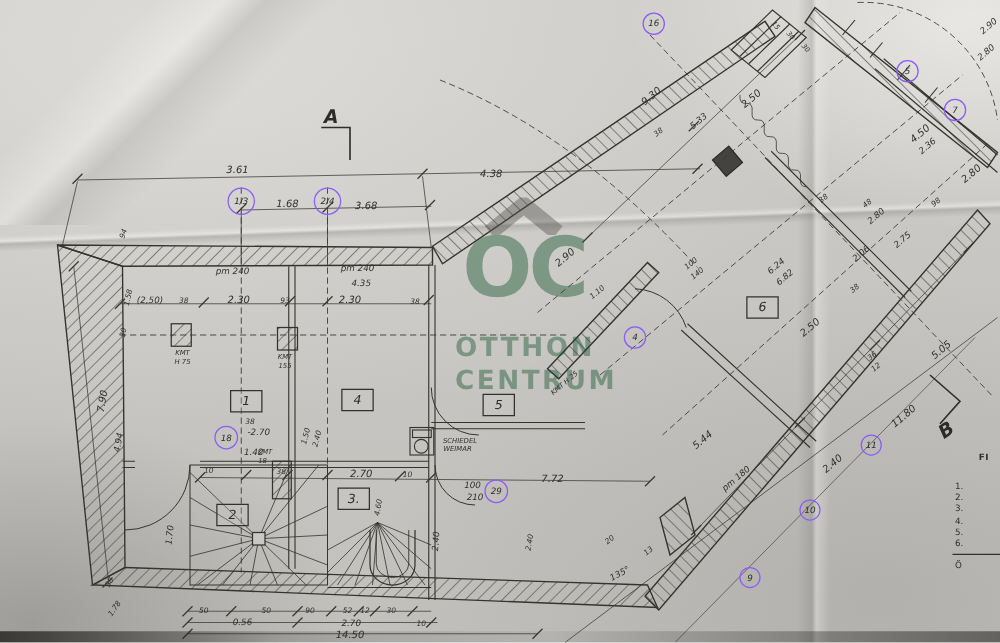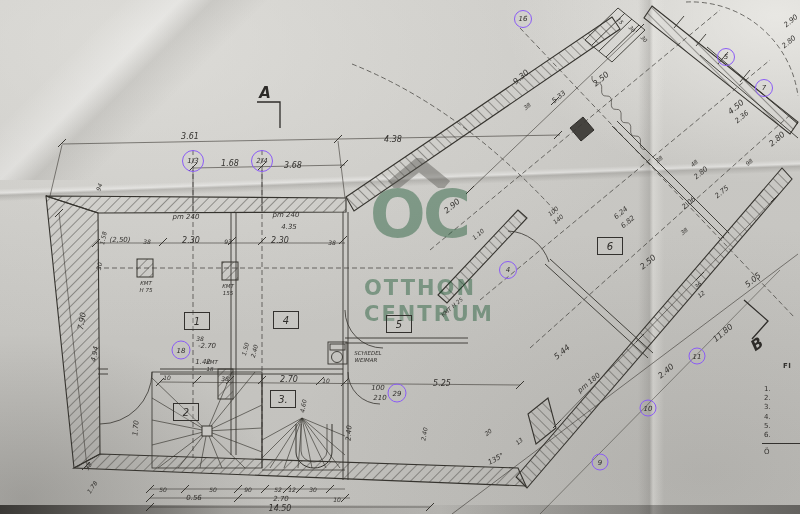--- a/index.html
+++ b/index.html
@@ -21,21 +21,21 @@
   .crease-v{position:absolute;top:0;left:638px;width:26px;height:514px;pointer-events:none;
     background:linear-gradient(to right,transparent,rgba(118,116,112,.25) 44%,rgba(236,235,231,.4) 58%,transparent);}
   .crease-d{position:absolute;left:-60px;top:-40px;width:340px;height:220px;pointer-events:none;
     background:linear-gradient(135deg,transparent 40%,rgba(255,255,255,.30) 50%,rgba(110,108,104,.15) 56%,transparent 66%);}
   .edge-bottom{position:absolute;left:0;bottom:0;width:800px;height:9px;pointer-events:none;
     background:linear-gradient(to right,rgba(33,31,28,.8),rgba(33,31,28,.2) 28%,rgba(33,31,28,.05) 55%,rgba(33,31,28,.55));}
   
   .watermark{position:absolute;left:334px;top:158px;width:170px;opacity:.42;color:#14532d;
     text-align:center;pointer-events:none;}
   .wm-oc{font-size:66px;font-weight:800;letter-spacing:-3px;line-height:.95;margin-top:-4px;}
-  .wm-words{margin-top:28px;text-align:left;padding-left:30px;}
+  .wm-words{margin-top:18px;text-align:left;padding-left:30px;}
   .wm-w1,.wm-w2{font-size:21px;font-weight:700;letter-spacing:2px;line-height:1.25;}
   
   .plan-label{position:absolute;color:#33312e;font-style:italic;font-size:8px;white-space:nowrap;
     transform:translate(-50%,-50%);}
   .room-box{position:absolute;width:24px;height:16px;border:1px solid #33312e;color:#2f2d2a;
     font-size:10px;font-style:italic;display:flex;align-items:center;justify-content:center;
     transform:translate(-50%,-50%);background:rgba(205,204,199,.25);}
   .axis-bubble{position:absolute;border:1px solid #8b5cf6;border-radius:50%;color:#2f2d2a;
     display:flex;align-items:center;justify-content:center;font-size:7px;font-style:italic;
     transform:translate(-50%,-50%);}
@@ -216,21 +216,21 @@
     <div class="plan-label" style="left: 207px; top: 346px; font-size: 7px; transform: translate(-50%, -50%) rotate(0deg);">-2.70</div>
     <div class="plan-label" style="left: 245px; top: 349px; font-size: 6px; transform: translate(-50%, -50%) rotate(-75deg);">1.50</div>
     <div class="plan-label" style="left: 254px; top: 351px; font-size: 6px; transform: translate(-50%, -50%) rotate(-75deg);">2.40</div>
     <div class="plan-label" style="left: 212px; top: 362px; font-size: 5.5px; transform: translate(-50%, -50%) rotate(0deg);">KMT</div>
     <div class="plan-label" style="left: 210px; top: 369px; font-size: 5.5px; transform: translate(-50%, -50%) rotate(0deg);">18</div>
     <div class="plan-label" style="left: 167px; top: 377px; font-size: 6px; transform: translate(-50%, -50%) rotate(0deg);">10</div>
     <div class="plan-label" style="left: 203px; top: 362px; font-size: 7px; transform: translate(-50%, -50%) rotate(0deg);">1.42</div>
     <div class="plan-label" style="left: 225px; top: 378px; font-size: 6px; transform: translate(-50%, -50%) rotate(0deg);">38</div>
     <div class="plan-label" style="left: 289px; top: 379px; transform: translate(-50%, -50%) rotate(0deg);">2.70</div>
     <div class="plan-label" style="left: 326px; top: 380px; font-size: 6px; transform: translate(-50%, -50%) rotate(0deg);">10</div>
-    <div class="plan-label" style="left: 442px; top: 383px; transform: translate(-50%, -50%) rotate(0deg);">5.25</div>
+    <div class="plan-label" style="left: 442px; top: 383px; transform: translate(-50%, -50%) rotate(0deg);">7.72</div>
     <div class="plan-label" style="left: 378px; top: 388px; font-size: 7px; transform: translate(-50%, -50%) rotate(0deg);">100</div>
     <div class="plan-label" style="left: 380px; top: 398px; font-size: 7px; transform: translate(-50%, -50%) rotate(0deg);">210</div>
     <div class="plan-label" style="left: 368px; top: 353px; font-size: 5.5px; transform: translate(-50%, -50%) rotate(0deg);">SCHIEDEL</div>
     <div class="plan-label" style="left: 366px; top: 360px; font-size: 5.5px; transform: translate(-50%, -50%) rotate(0deg);">WEIMAR</div>
     <div class="plan-label" style="left: 303px; top: 406px; font-size: 6px; transform: translate(-50%, -50%) rotate(-80deg);">4.60</div>
     <div class="plan-label" style="left: 349px; top: 433px; font-size: 7px; transform: translate(-50%, -50%) rotate(-86deg);">2.40</div>
     <div class="plan-label" style="left: 424px; top: 434px; font-size: 6px; transform: translate(-50%, -50%) rotate(-80deg);">2.40</div>
     <div class="plan-label" style="left: 163px; top: 489px; font-size: 6px; transform: translate(-50%, -50%) rotate(0deg);">50</div>
     <div class="plan-label" style="left: 213px; top: 489px; font-size: 6px; transform: translate(-50%, -50%) rotate(0deg);">50</div>
     <div class="plan-label" style="left: 248px; top: 489px; font-size: 6px; transform: translate(-50%, -50%) rotate(0deg);">90</div>

